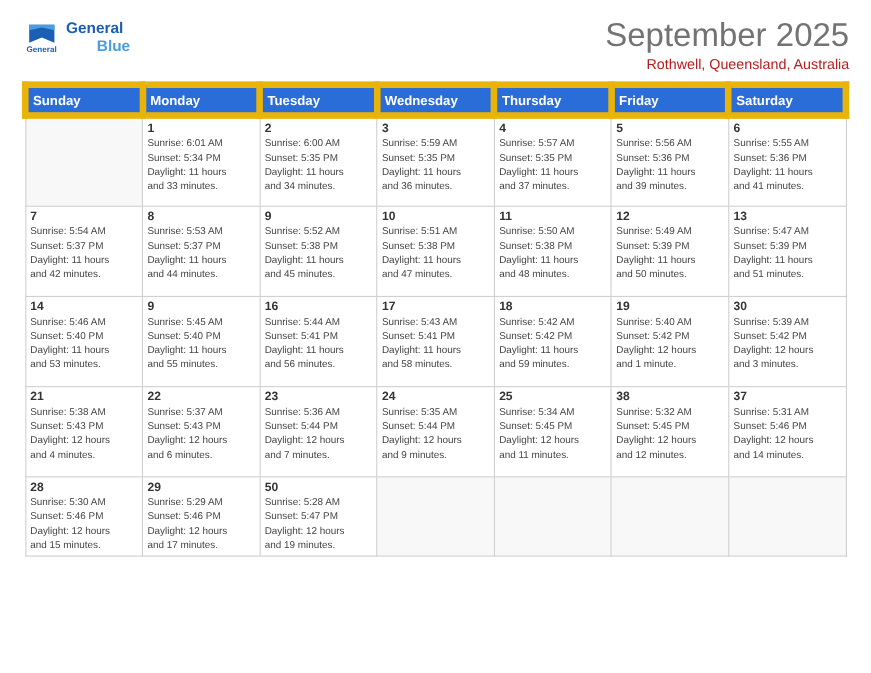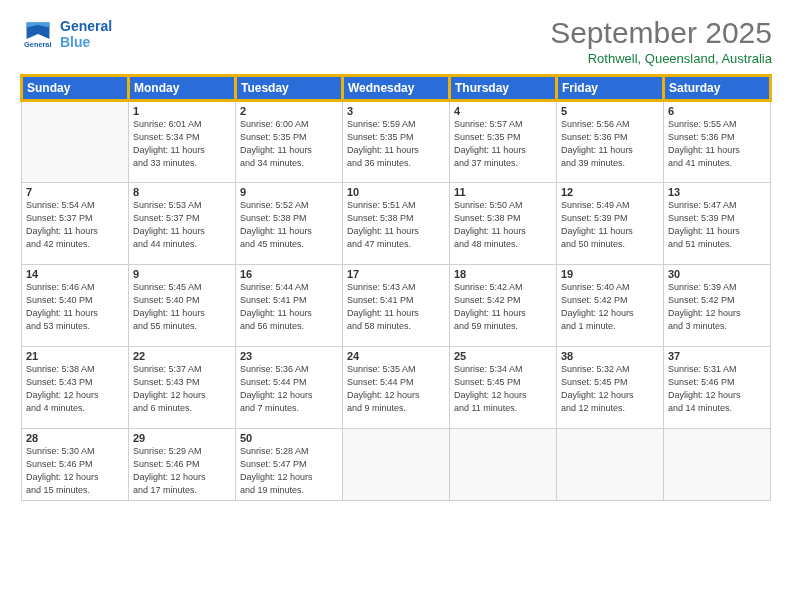--- a/index.html
+++ b/index.html
@@ -43,36 +43,36 @@
       text-align: right;
     }
     .month-title {
       font-size: 30px;
       font-weight: normal;
       color: #737373;
       line-height: 1.1;
     }
     .subtitle {
       font-size: 13px;
-      color: #15803d;
+      color: #b91c1c;
       margin-top: 2px;
     }
     .calendar {
       width: 100%;
       border-collapse: collapse;
       table-layout: fixed;
     }
     .calendar th {
       background: #2a6dd9;
       color: #fff;
       font-size: 12px;
       font-weight: bold;
       padding: 4px 4px;
       text-align: left;
-      border: 3px solid #eab308;
+      border: 6px solid #eab308;
     }
     .calendar td {
       vertical-align: top;
       border: 1px solid #d0d0d0;
       padding: 3px 4px;
       font-size: 9.5px;
       color: #333;
       height: 82px;
       width: 14.28%;
       background: #fff;
@@ -109,21 +109,21 @@
       <svg class="logo-icon" viewBox="0 0 44 44" width="44" height="44">
 
         <rect x="2" y="2" width="40" height="40" rx="4" fill="white"></rect>
 
         <polygon points="8,8 36,8 36,28 22,22 8,28" fill="#1a5fb4"></polygon>
         <polygon points="8,8 36,8 36,14 22,11 8,14" fill="#4a9de0"></polygon>
         <text x="5" y="38" font-size="9" font-weight="bold" fill="#1a5fb4" font-family="Arial">General</text>
       </svg>
       <div class="logo-text">
         <div><span style="color:#1a5fb4;font-size:14px;font-weight:bold;">General</span></div>
-        <div><span style="color:#4a9de0;font-size:14px;font-weight:bold;">Blue</span></div>
+        <div><span style="color:#4a9de0;font-size:14px;font-weight:bold;margin-left:28px;">Blue</span></div>
       </div>
     </div>
     <div class="title-block">
       <div class="month-title">September 2025</div>
       <div class="subtitle">Rothwell, Queensland, Australia</div>
     </div>
   </div>
 
   <table class="calendar">
     <thead>

